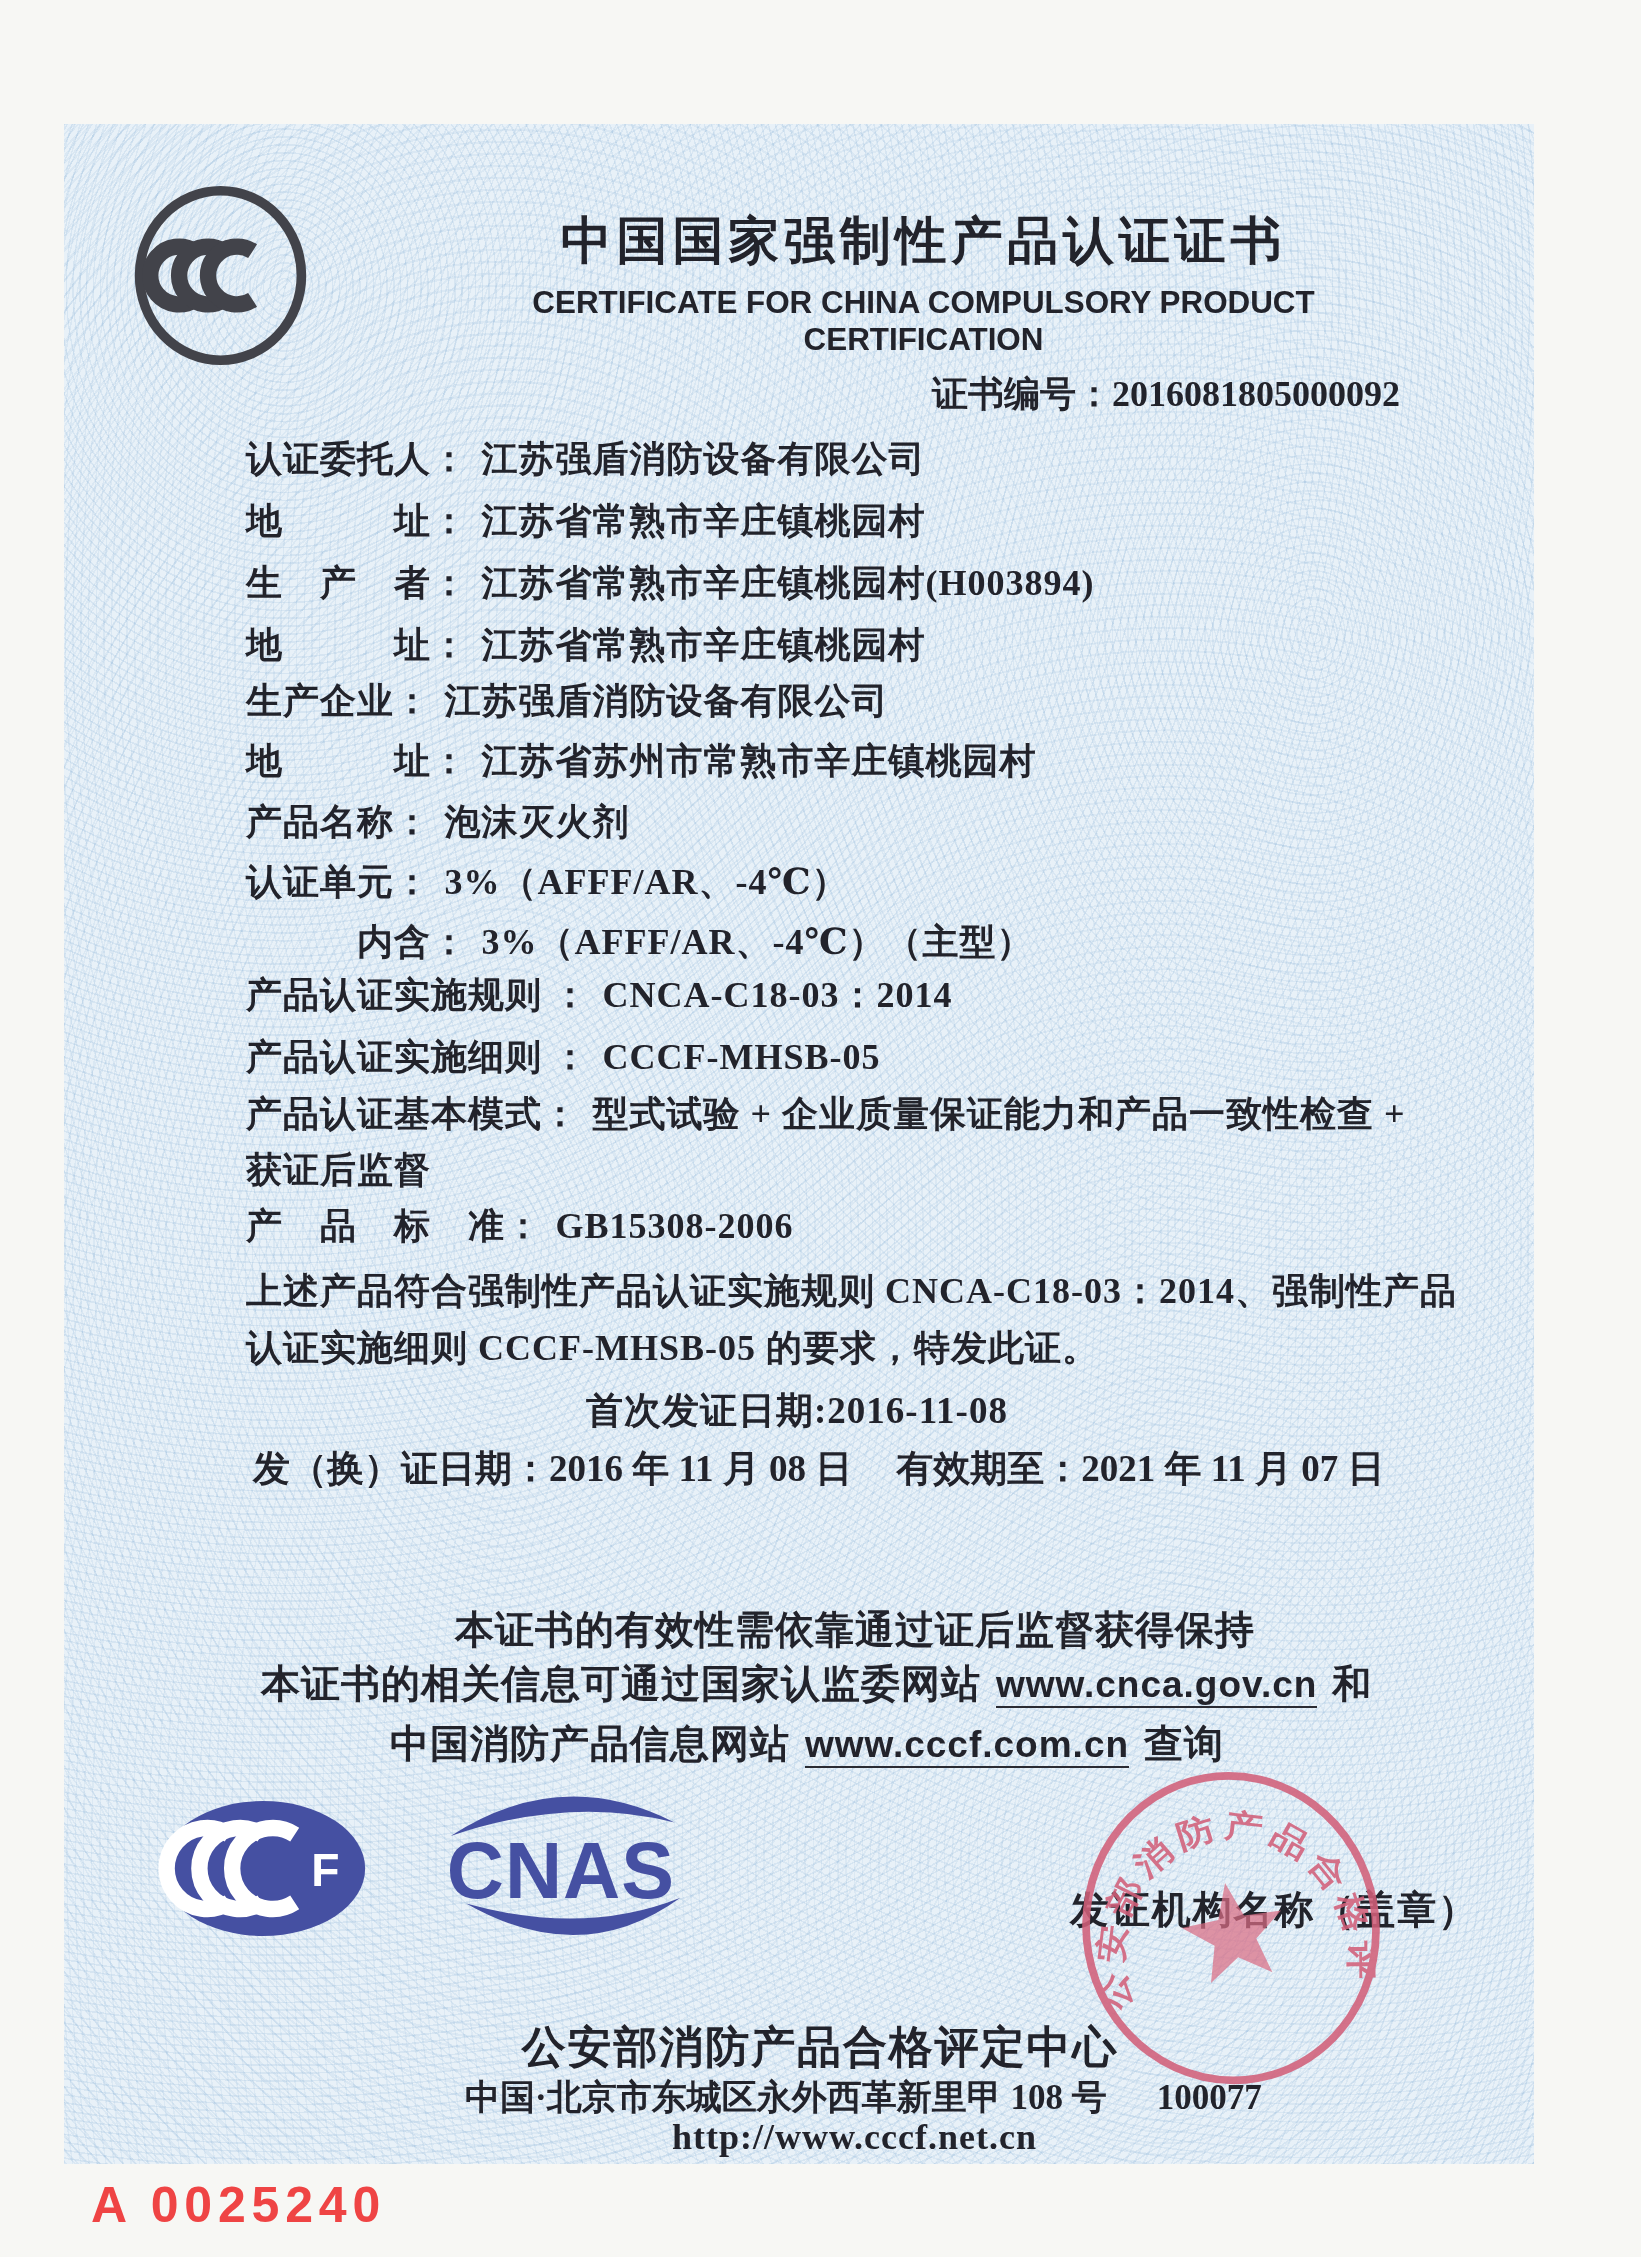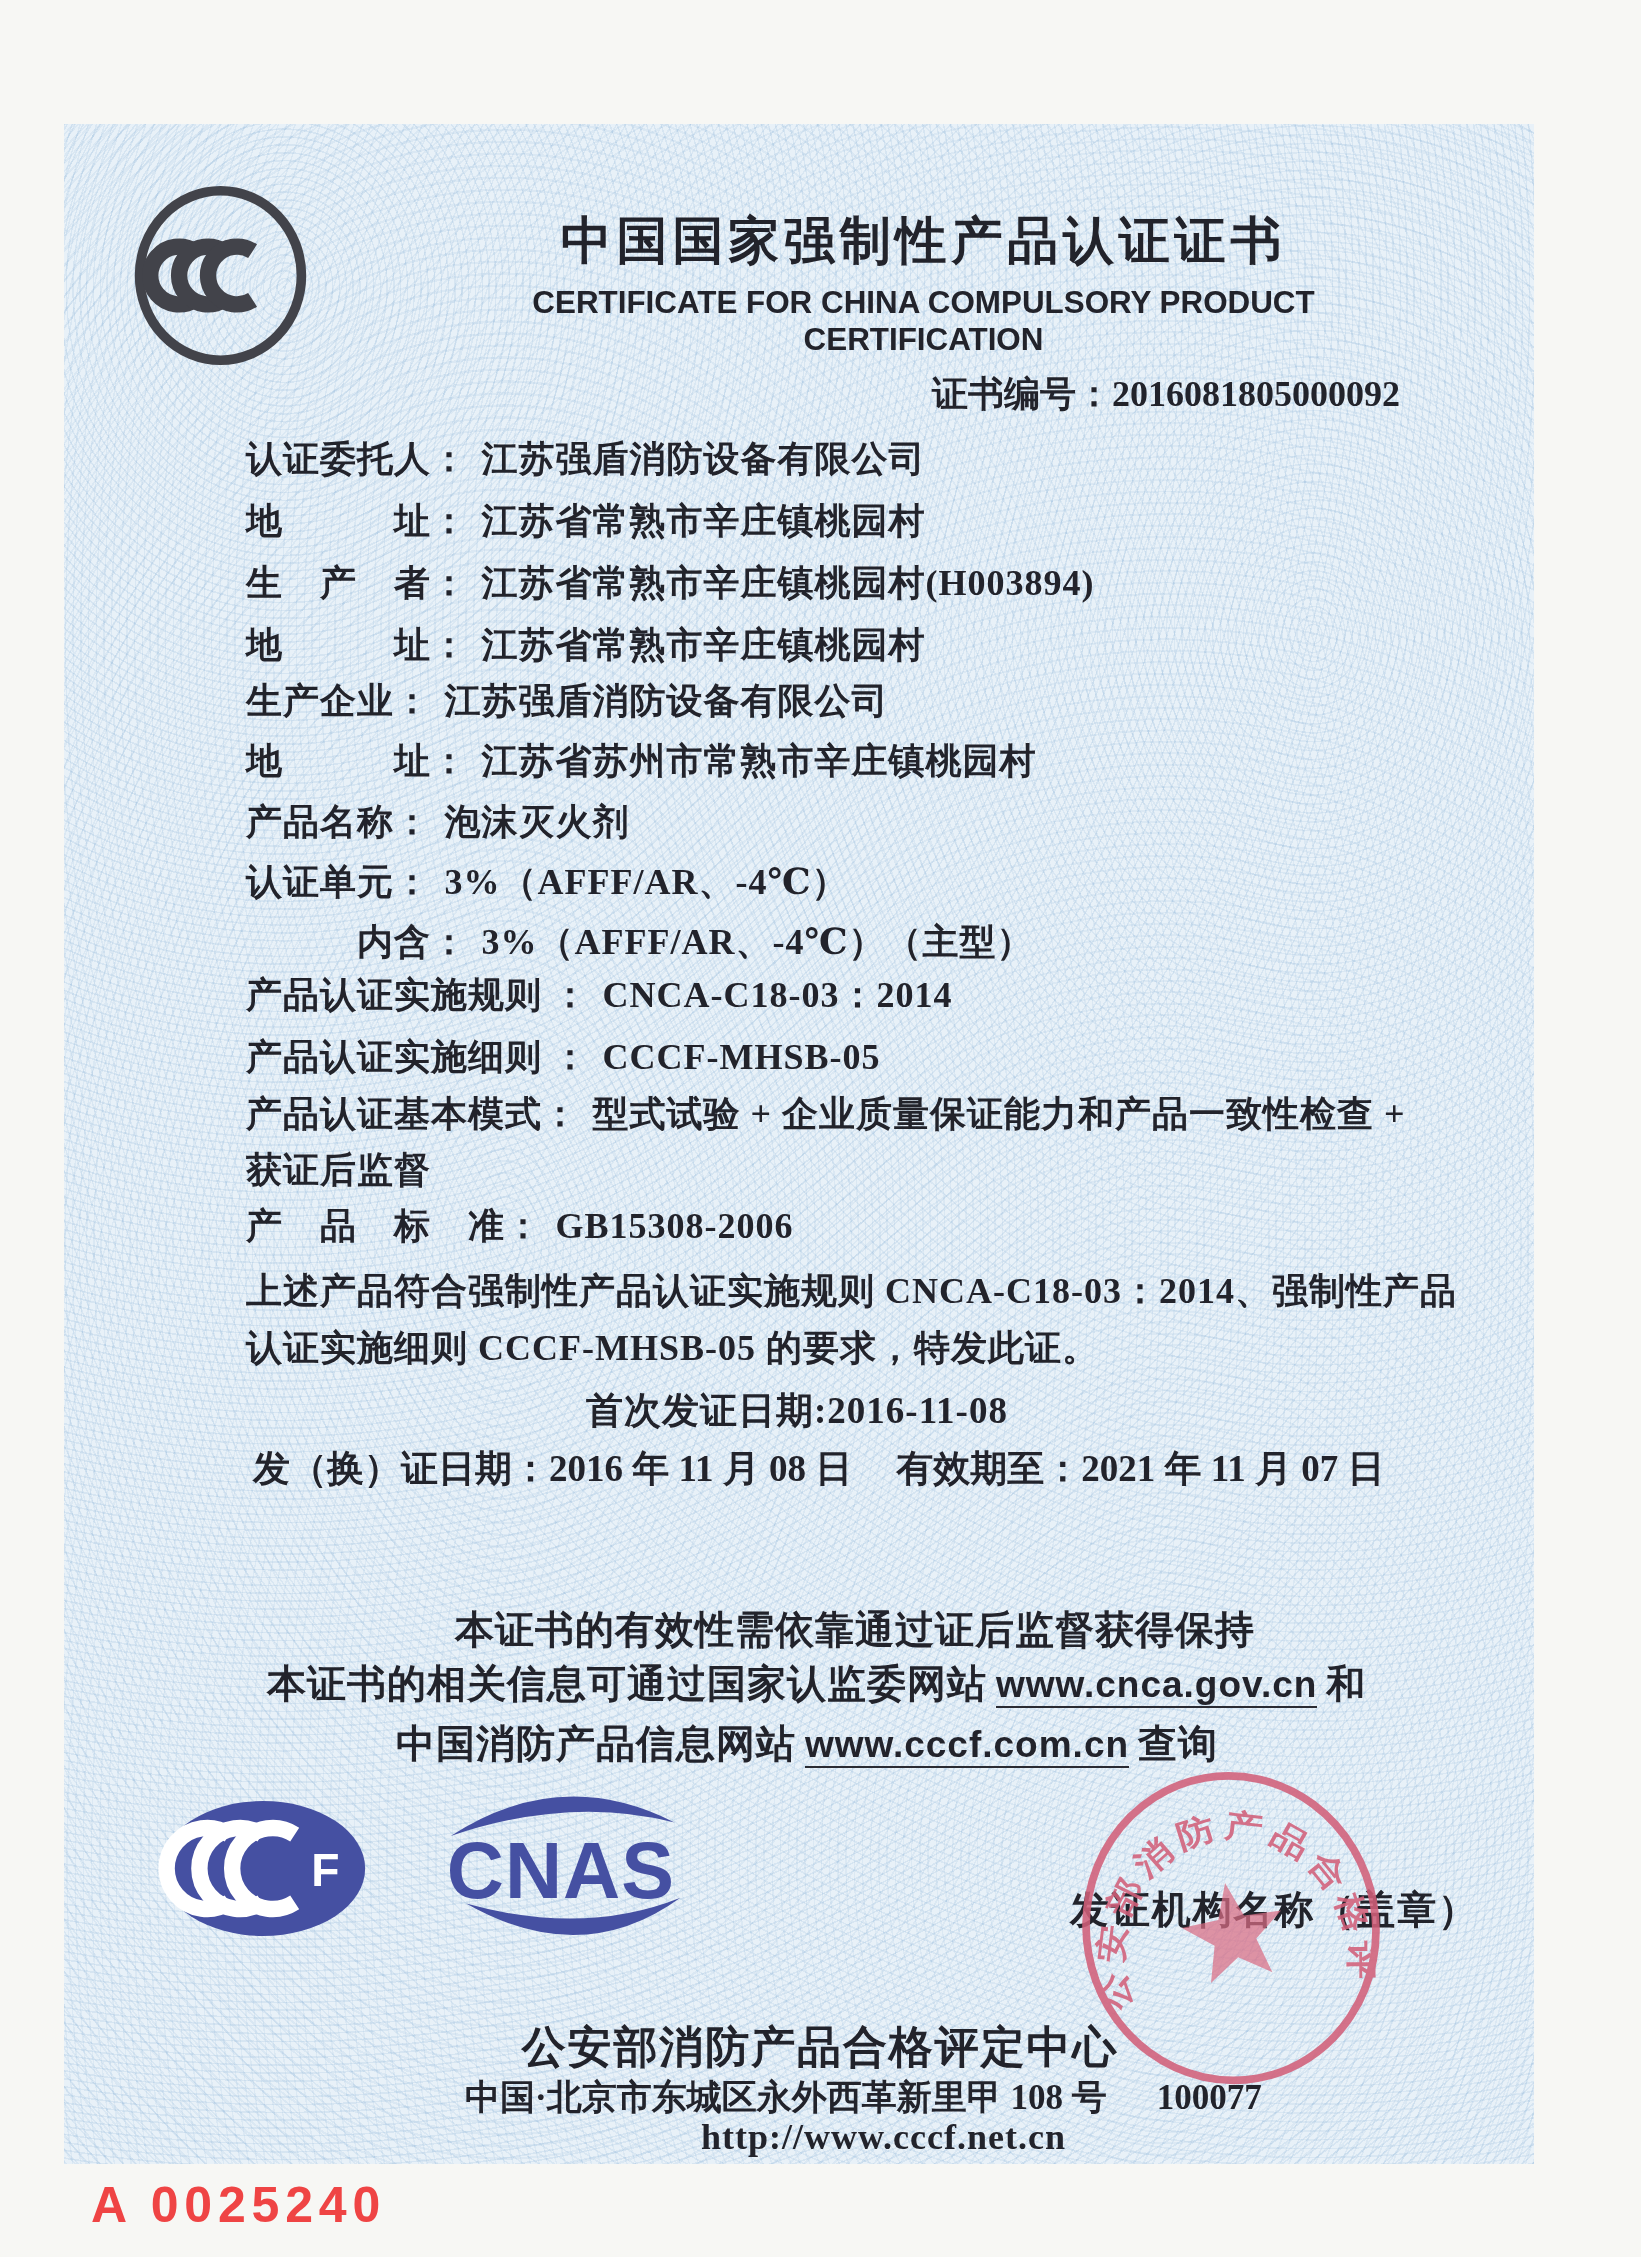--- a/index.html
+++ b/index.html
@@ -27,27 +27,27 @@
   .sans{font-family:"Liberation Sans","DejaVu Sans",sans-serif;}
   #title-cn{left:338px;top:83px;width:1043px;text-align:center;font-size:51px;letter-spacing:4.8px;font-weight:700;}
   #title-en{left:338px;top:160px;width:1043px;text-align:center;font-size:32px;letter-spacing:0;font-weight:600;
             font-family:"Liberation Sans","DejaVu Sans",sans-serif;transform:scaleX(.98);}
   #cert-no{left:868px;top:246px;font-size:36px;}
   .fline{left:182px;font-size:36px;white-space:nowrap;}
   .fline .lbl{letter-spacing:1px;}
   .fline .val{margin-left:13.5px;letter-spacing:1px;}
   .para{left:182px;font-size:36px;letter-spacing:1px;white-space:nowrap;}
   .centerline{left:8px;width:1470px;text-align:center;font-size:39px;letter-spacing:1px;}
-  .ulink{border-bottom:2.9px solid #2a2b33;padding-bottom:1px;margin:0 9px;}
+  .ulink{border-bottom:2.9px solid #2a2b33;padding-bottom:1px;margin:0 15px;}
   #accred{left:678px;top:1674px;font-size:37px;line-height:55px;}
   #issuer-label{left:1006px;top:1759px;font-size:39px;letter-spacing:1.9px;z-index:4;}
   #org-name{left:0;top:1894px;width:1470px;text-align:center;padding-left:21px;font-size:44px;letter-spacing:1.9px;}
   #org-addr{left:401px;top:1950px;font-size:35px;white-space:nowrap;}
   #org-addr .post{margin-left:50px;}
-  #org-url{left:608px;top:1992px;font-size:36px;letter-spacing:1px;margin-left:29px;}
+  #org-url{left:608px;top:1992px;font-size:36px;letter-spacing:1px;}
   #serial{left:91px;top:2176px;font-size:50px;letter-spacing:5.8px;color:#ef4444;
           font-family:Liberation Sans, sans-serif;font-weight:700;}
   svg text{font-family:"Liberation Sans","DejaVu Sans",sans-serif;}
   #stamp{z-index:5;}
 </style>
 </head>
 <body>
 
 <div id="page">
   <div id="panel">

